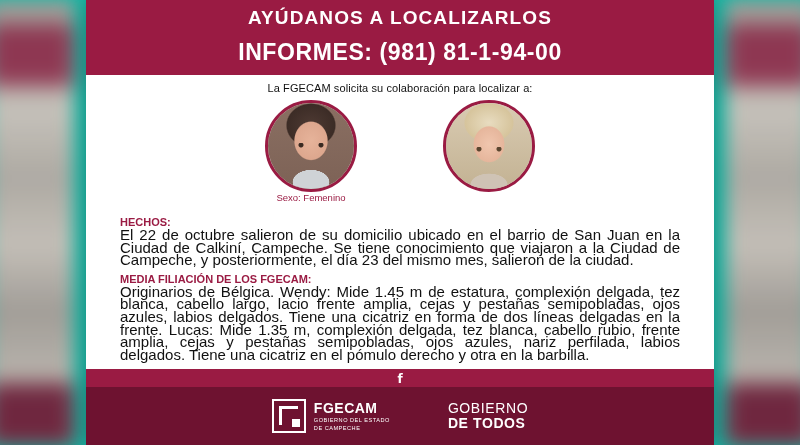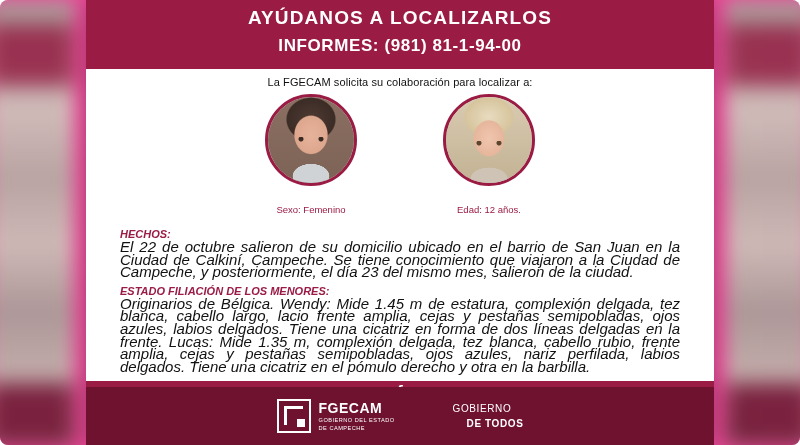--- a/index.html
+++ b/index.html
@@ -10,23 +10,22 @@
     width: 800px;
     height: 445px;
     overflow: hidden;
     font-family: "Liberation Sans", sans-serif;
     background: #ffffff;
   }
   .poster {
     position: relative;
     width: 800px;
     height: 445px;
-    background: #ec4899;
+    background: #14b8a6;
     overflow: hidden;
-    border-radius: 8px;
   }
   
   .band-left, .band-right {
     position: absolute;
     top: 0;
     width: 86px;
     height: 445px;
     background: linear-gradient(180deg,#a69a96 0%, #b9aca6 12%, #cfc2bb 25%, #b6a9a3 40%, #cdbfb8 55%, #a99c97 70%, #c2b4ad 85%, #9e918c 100%);
     filter: blur(9px);
     opacity: .95;
@@ -70,25 +69,25 @@
     padding: 6px 0 8px 0;
     text-align: center;
   }
   .header .line1 {
     font-size: 19px;
     font-weight: bold;
     letter-spacing: 1.1px;
     line-height: 24px;
   }
   .header .line2 {
-    font-size: 17px;
+    font-size: 23px;
     font-weight: bold;
     letter-spacing: .6px;
     line-height: 30px;
-    margin-top: 1px;
+    margin-top: 7px;
   }
 
   .solicita {
     text-align: center;
     font-size: 11px;
     color: #111111;
     padding: 7px 0 4px 0;
     letter-spacing: .1px;
   }
 
@@ -172,27 +171,26 @@
     color: #9a1b43;
     font-weight: bold;
     font-size: 11px;
     line-height: 13px;
     margin-top: 7px;
   }
   .pmeta {
     color: #9a1b43;
     font-size: 9.5px;
     line-height: 12px;
-    margin-top: 18px;
+    margin-top: 0;
   }
 
   .body-text {
     padding: 6px 34px 0 34px;
     color: #111111;
-    font-style: italic;
   }
   .section-title {
     color: #9a1b43;
     font-weight: bold;
     font-size: 11px;
     margin-top: 6px;
     margin-bottom: 1px;
   }
   .para {
     font-size: 15px;
@@ -265,28 +263,27 @@
     font-size: 5.6px;
     letter-spacing: .5px;
     line-height: 7px;
     margin-top: 1px;
   }
   .brand-right {
     text-align: left;
     line-height: 15px;
   }
   .brand-right .g1 {
-    font-size: 10px;
+    font-size: 14px;
     letter-spacing: .6px;
   }
   .brand-right .g2 {
-    font-size: 10px;
+    font-size: 14px;
     font-weight: bold;
     letter-spacing: .6px;
-    margin-left: 14px;
   }
 </style>
 </head>
 <body>
 
 <div class="poster">
 
   <div class="band-left"></div>
   <div class="band-right"></div>
 
@@ -306,30 +303,29 @@
           <div class="face f1"></div>
         </div>
         <div class="pmeta">Sexo: Femenino</div>
       </div>
 
 
       <div class="photo-cell">
         <div class="photo-frame">
           <div class="face f3"></div>
         </div>
-        <div class="pmeta">Edad: 12 años.</div>
       </div>
 
     </div>
 
     <div class="body-text">
       <div class="section-title">HECHOS:</div>
       <div class="para">El 22 de octubre salieron de su domicilio ubicado en el barrio de San Juan en la Ciudad de Calkiní, Campeche. Se tiene conocimiento que viajaron a la Ciudad de Campeche, y posteriormente, el día 23 del mismo mes, salieron de la ciudad.</div>
 
-      <div class="section-title">ESTADO FILIACIÓN DE LOS MENORES:</div>
+      <div class="section-title">MEDIA FILIACIÓN DE LOS FGECAM:</div>
       <div class="para">Originarios de Bélgica. Wendy: Mide 1.45 m de estatura, complexión delgada, tez blanca, cabello largo, lacio frente amplia, cejas y pestañas semipobladas, ojos azules, labios delgados. Tiene una cicatriz en forma de dos líneas delgadas en la frente.  Lucas: Mide 1.35 m, complexión delgada, tez blanca, cabello rubio, frente amplia, cejas y pestañas semipobladas, ojos azules, nariz perfilada, labios delgados. Tiene una cicatriz en el pómulo derecho y otra en la barbilla.</div>
     </div>
 
     <div class="fb-bar">
       <span class="fb-glyph">f</span>
     </div>
 
     <div class="footer">
       <div class="brand-left">
         <div class="brand-mark"></div>

